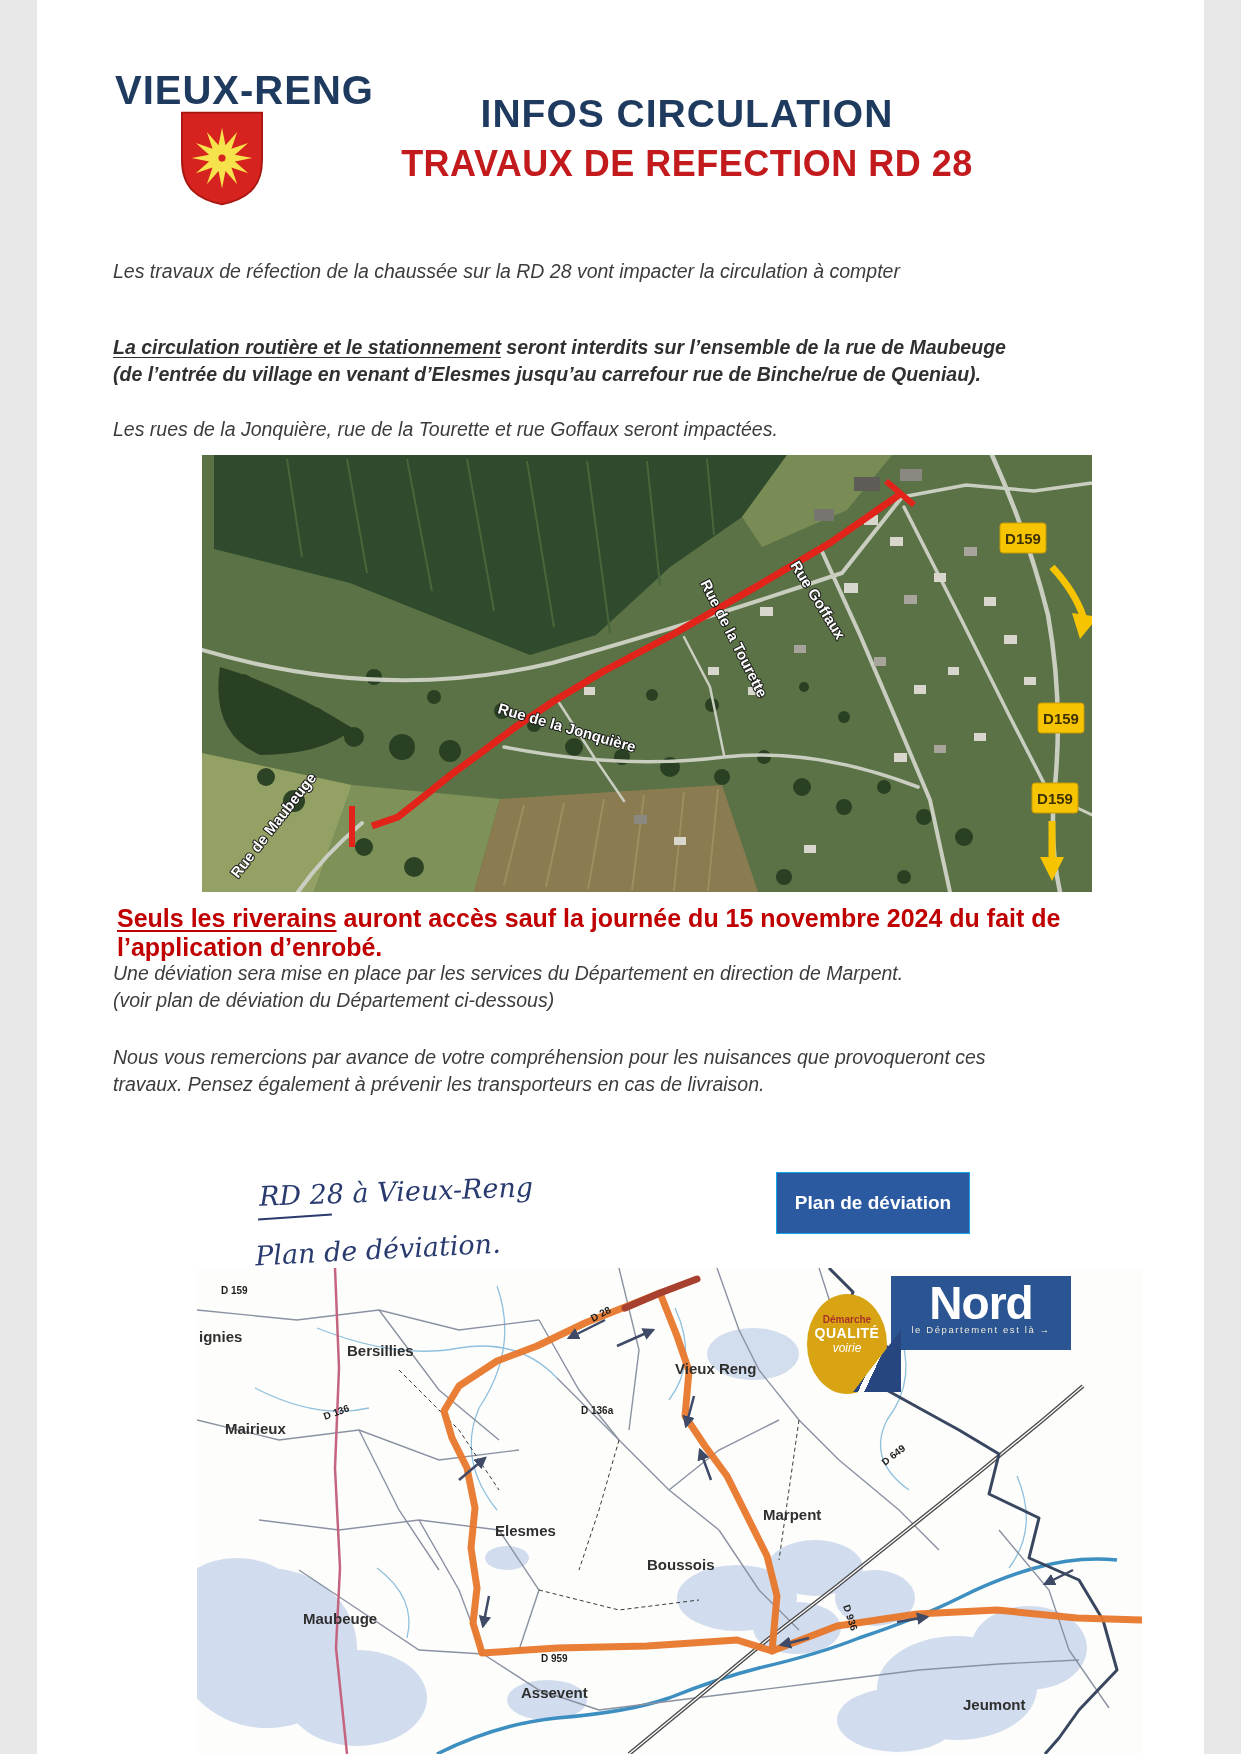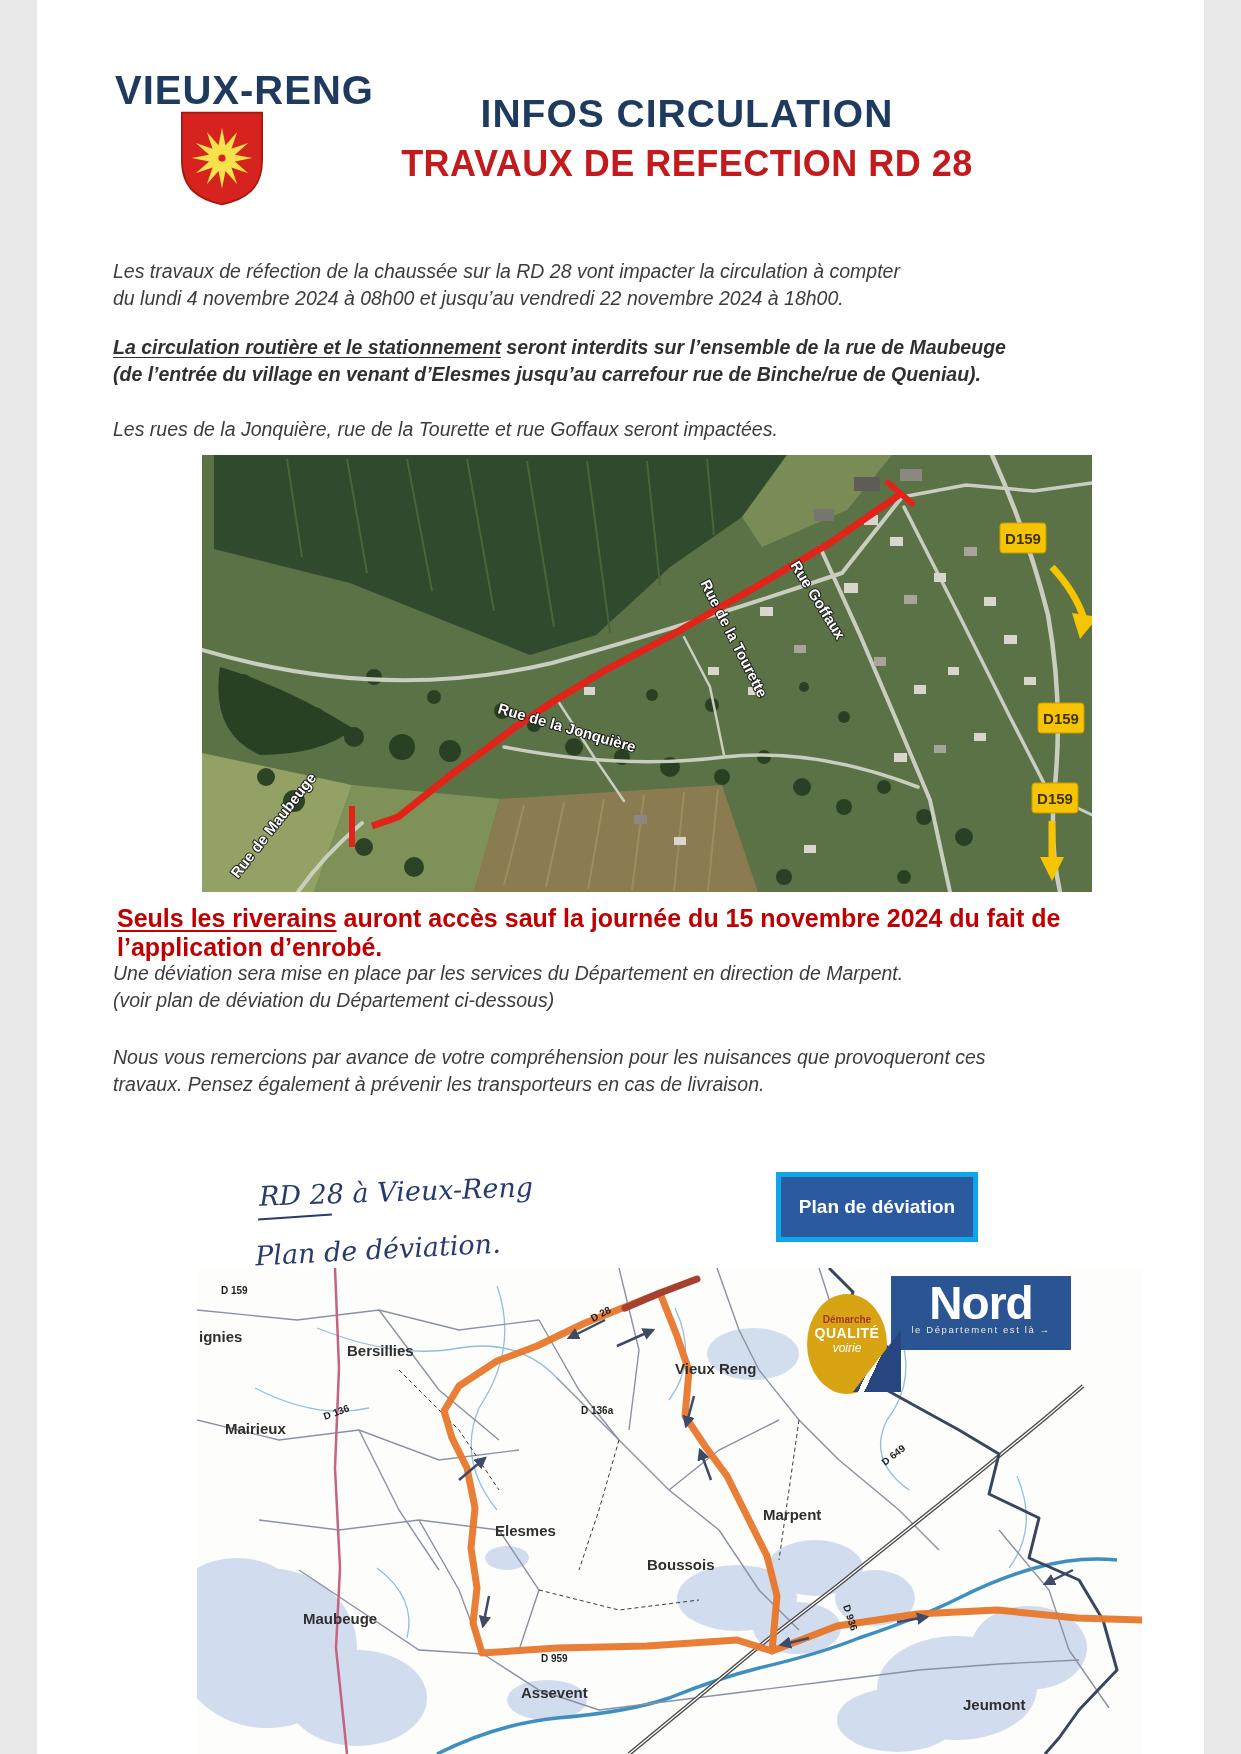--- a/index.html
+++ b/index.html
@@ -18,21 +18,21 @@
   .u{text-decoration:underline;text-underline-offset:3px;}
   .satmap{position:absolute;left:165px;top:455px;width:890px;height:437px;}
   .alert{position:absolute;left:80px;top:904px;margin:0;font-size:25px;font-weight:700;color:#C00000;}
   .p4{top:960px;}
   .p5{top:1044px;}
   .hand{position:absolute;font-family:"DejaVu Serif",serif;font-style:italic;color:#283A6E;}
   .hand1{left:222px;top:1176px;font-size:27px;transform:rotate(-2deg);}
   .hand2{left:218px;top:1234px;font-size:27px;transform:rotate(-3deg);}
   .hand-underline{position:absolute;left:221px;top:1216px;width:74px;height:2px;background:#283A6E;transform:rotate(-4deg);}
   .banner{position:absolute;left:739px;top:1172px;width:192px;height:60px;background:#2C5AA0;
-          border:5px solid #0ea5e9;color:#fff;font-size:19px;font-weight:700;
+          border:1px solid #0ea5e9;color:#fff;font-size:19px;font-weight:700;
           display:flex;align-items:center;justify-content:center;}
   .devmap{position:absolute;left:160px;top:1268px;width:945px;height:486px;}
   .badge{position:absolute;left:770px;top:1294px;width:80px;height:100px;background:#D8A413;
          border-radius:50%;color:#fff;text-align:center;padding-top:20px;box-sizing:border-box;z-index:3;}
   .badge-l1{font-size:10px;color:#A8342A;font-weight:700;line-height:11px;}
   .badge-l2{font-size:14px;font-weight:700;letter-spacing:.5px;line-height:16px;}
   .badge-l3{font-size:12px;font-style:italic;line-height:14px;}
   .badge-road{position:absolute;right:-14px;bottom:2px;width:48px;height:62px;
               background:linear-gradient(115deg,#27467F 44%,#ffffff 44%,#ffffff 52%,#27467F 52%);
               clip-path:polygon(100% 0,100% 100%,0 100%);}
@@ -60,21 +60,20 @@
     <circle cx="50" cy="54" r="4" fill="#D7231F"></circle>
   </svg>
 
   <div class="titles">
     <div class="main-title">INFOS CIRCULATION</div>
     <div class="sub-title">TRAVAUX DE REFECTION RD 28</div>
   </div>
 
   <p class="body p1">
     <span>Les travaux de réfection de la chaussée sur la RD 28 vont impacter la circulation à compter</span><br>
-    <span>du lundi 4 novembre 2024 à 08h00 et jusqu’au vendredi 22 novembre 2024 à 18h00.</span>
   </p>
 
   <p class="body p3">Les rues de la Jonquière, rue de la Tourette et rue Goffaux seront impactées.</p>
 
   <p class="body p2">
     <span class="u">La circulation routière et le stationnement</span><span> seront interdits sur l’ensemble de la rue de Maubeuge</span><br>
     <span>(de l’entrée du village en venant d’Elesmes jusqu’au carrefour rue de Binche/rue de Queniau).</span>
   </p>
 
   <div class="satmap">

